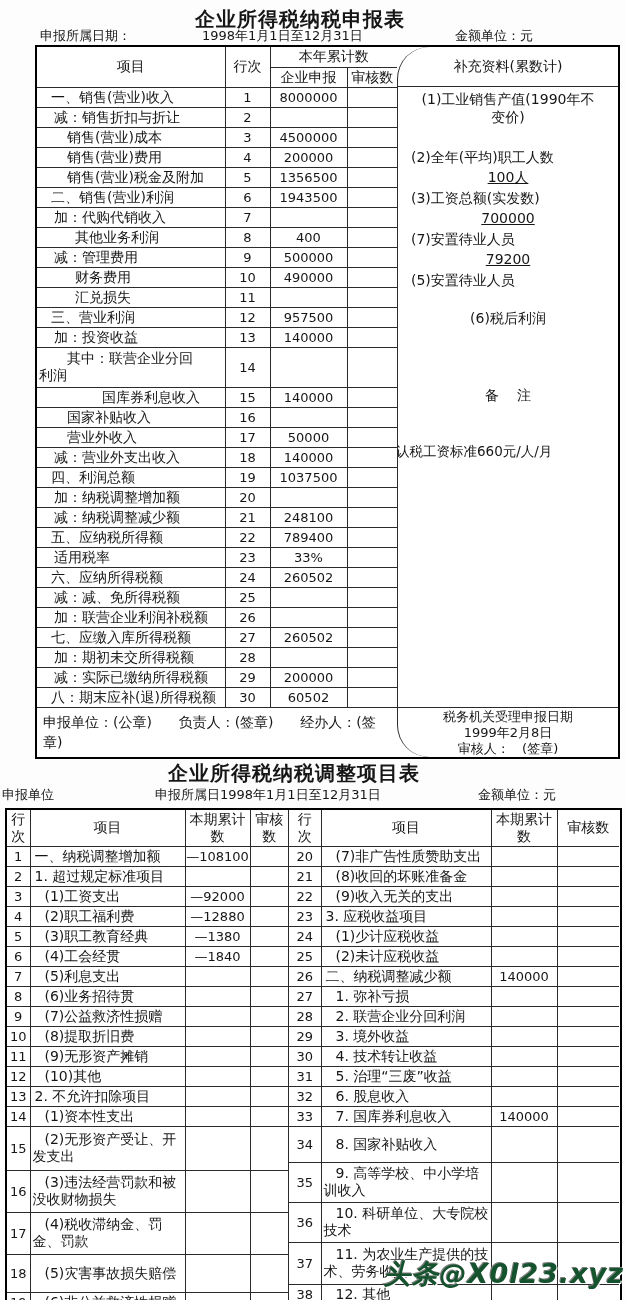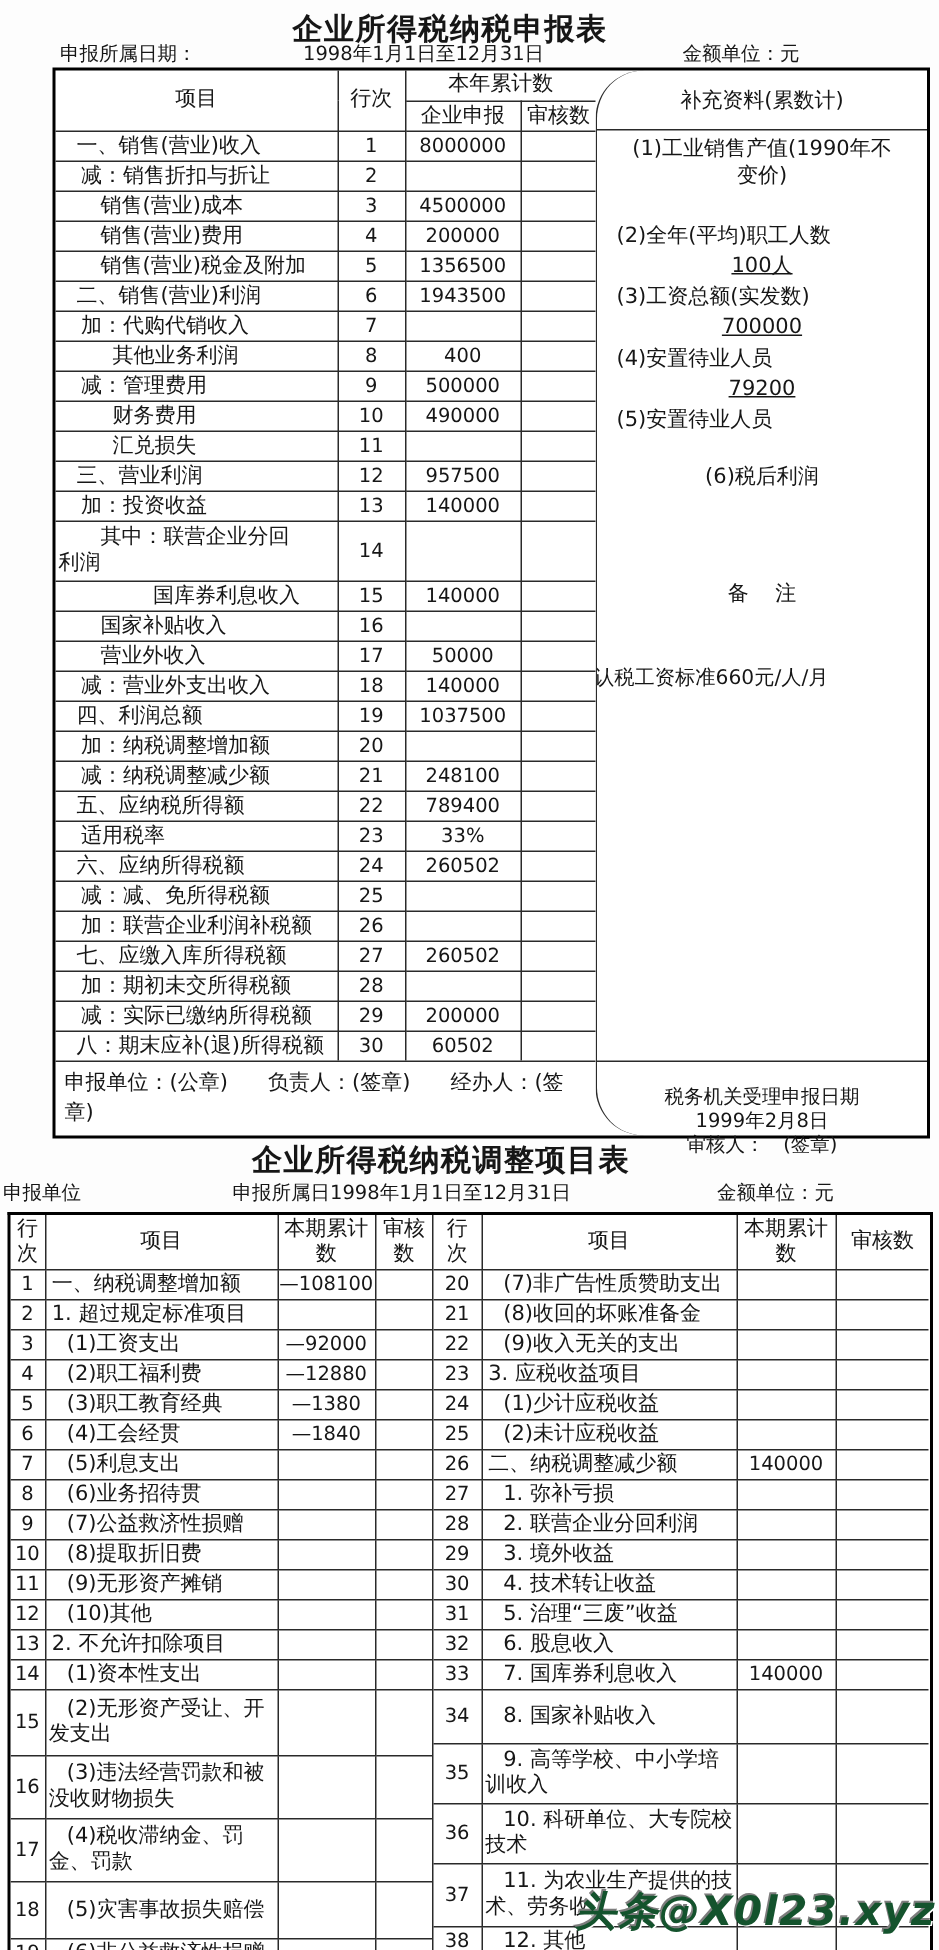--- a/index.html
+++ b/index.html
@@ -62,21 +62,21 @@
   .supp { line-height:18px; }
   .supp-wrap  { width:182px; margin:3px auto 0; text-align:center; word-break:break-all; }
   .supp-label { padding-left:13px; margin-top:3px; }
   .supp-value { text-align:center; text-decoration:underline; margin-top:2px; }
   .supp-center{ text-align:center; margin-top:20px; }
   .t1-supp > div > .supp:nth-child(2) { margin-top:22px; }
   .remark-title { text-align:center; margin-top:60px; white-space:pre; font-size:14px; }
   .remark { margin-top:38px; margin-left:-2px; font-size:13.5px; white-space:nowrap; }
   .t1-office {
     height:50px; border-top:1px solid #2a2a2a;
-    text-align:center; font-size:13px; line-height:16px; padding-top:16px;
+    text-align:center; font-size:13px; line-height:16px; padding-top:1px;
   }
   .office-l3 { white-space:pre-wrap; }
 
   
   .t2-wrap {
     left:5px; top:808px; width:617px; height:492px;
     border:2px solid #000; border-bottom:none;
     display:flex; overflow:hidden; background:#fff;
   }
   .t2 thead tr { height:36px; }
@@ -320,21 +320,21 @@
     </div>
     <div class="t1-right">
       <div class="supp-head">补充资料(累数计)</div>
       <div class="t1-supp">
         <div>
             <div class="supp supp-wrap">(1)工业销售产值(1990年不变价)</div>
             <div class="supp supp-label">(2)全年(平均)职工人数</div>
             <div class="supp supp-value">100人</div>
             <div class="supp supp-label">(3)工资总额(实发数)</div>
             <div class="supp supp-value">700000</div>
-            <div class="supp supp-label">(4)安置待业人员</div>
+            <div class="supp supp-label">(7)安置待业人员</div>
             <div class="supp supp-value">79200</div>
             <div class="supp supp-label">(5)安置待业人员</div>
             <div class="supp supp-center">(6)税后利润</div>
           </div>
         <div class="remark-title">备    注</div>
         <div class="remark">认税工资标准660元/人/月</div>
       </div>
       <div class="t1-office">
         <div>税务机关受理申报日期</div>
         <div>1999年2月8日</div>

